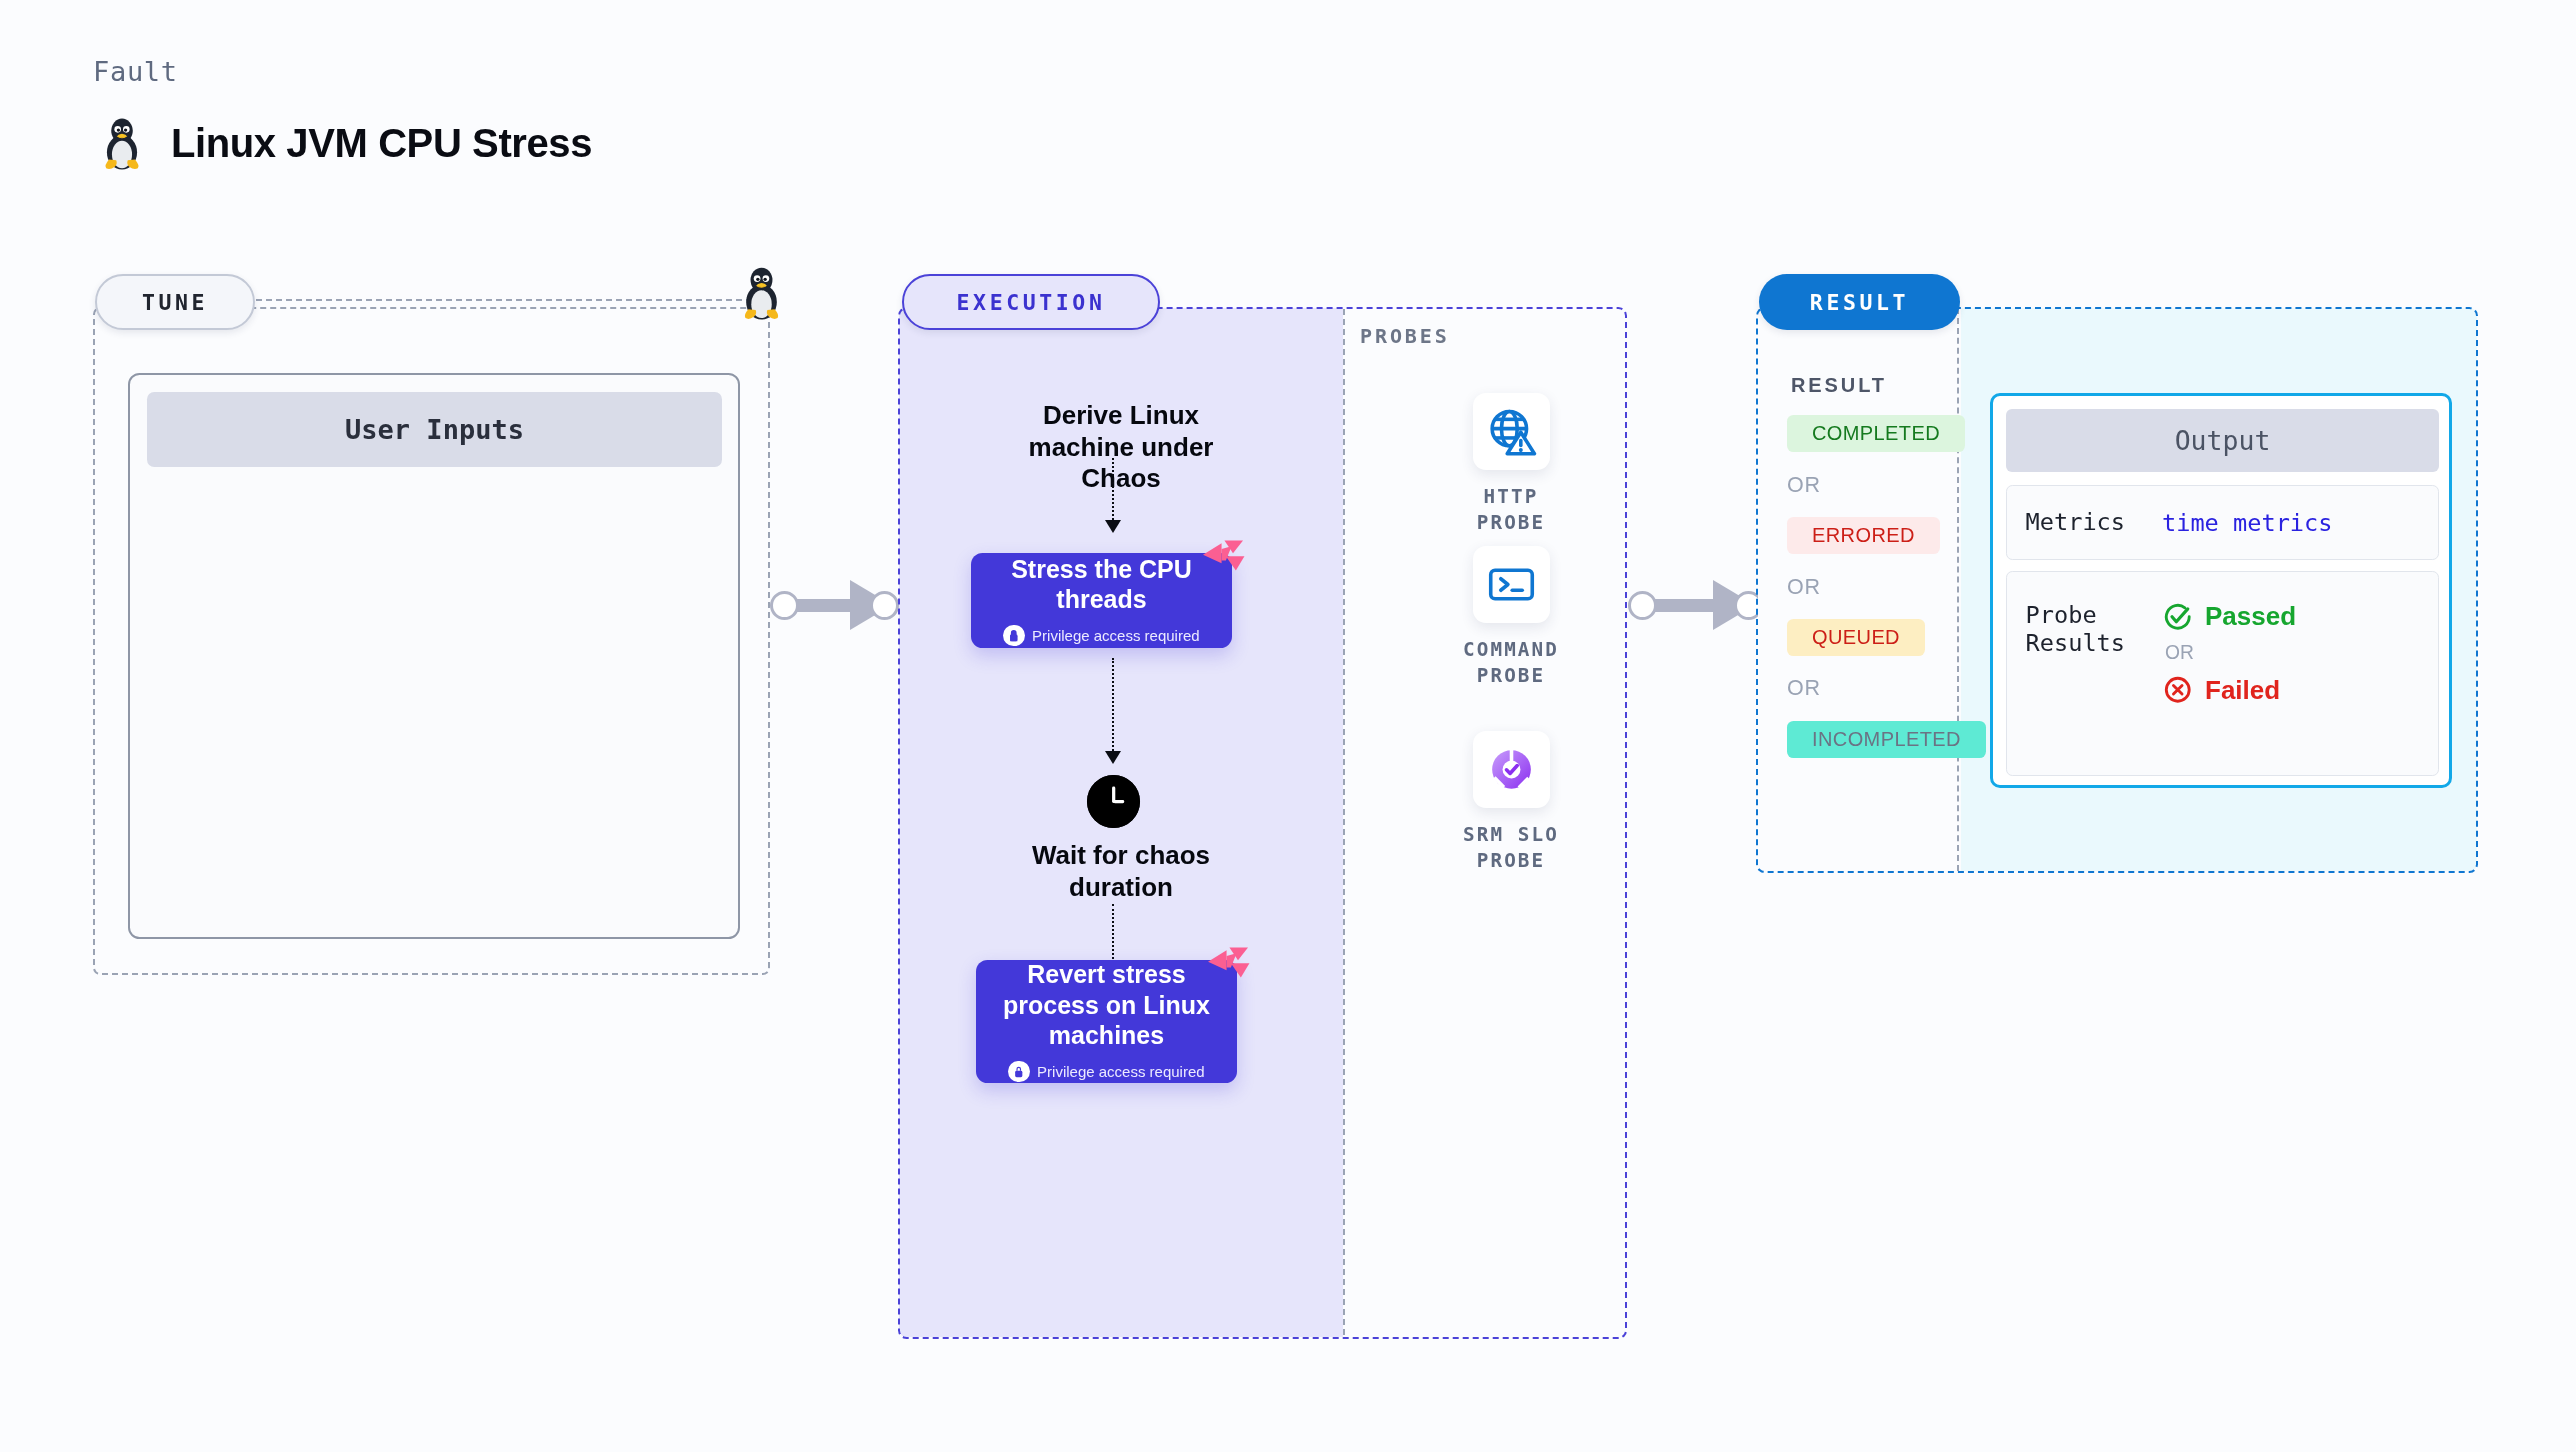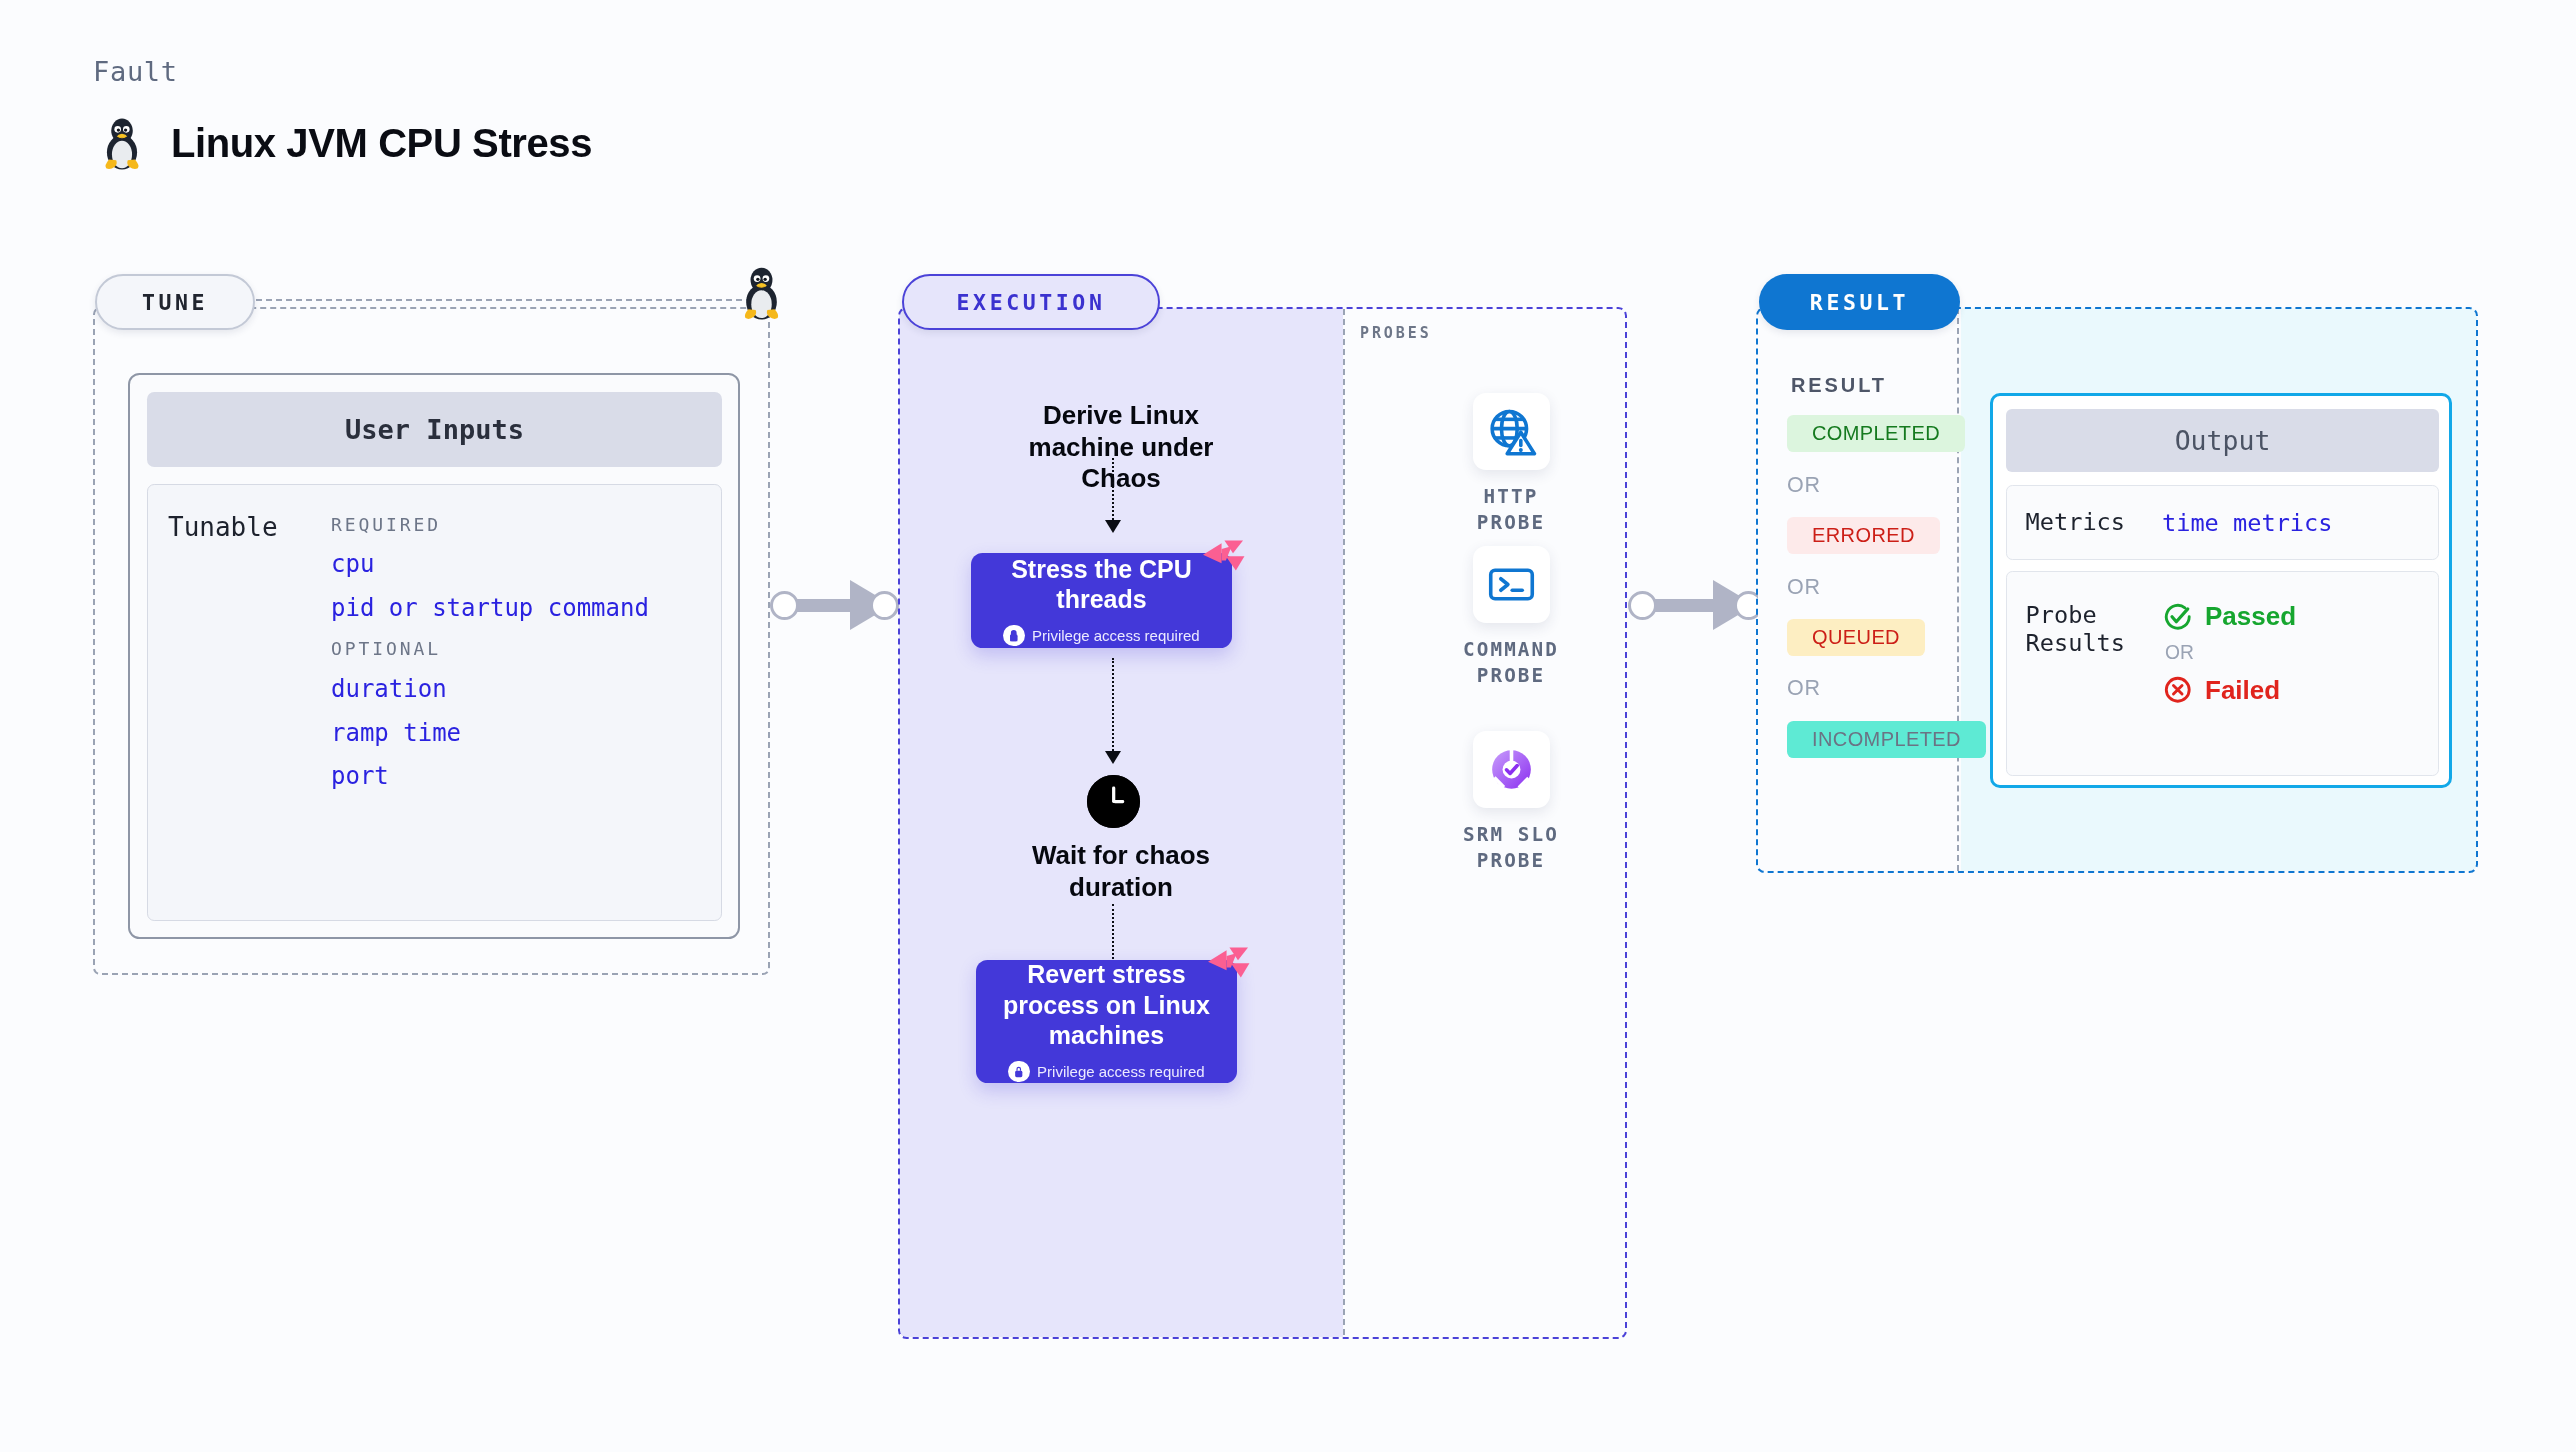--- a/index.html
+++ b/index.html
@@ -88,21 +88,21 @@
     position: absolute; left: 1343px; top: 309px; width: 0; height: 1026px;
     border-left: 2.1px dashed #9aa3b4;
   }
   #exec-pill {
     left: 902px; top: 274px; width: 258px; height: 56px;
     background: #e6e5fb; border: 2.9px solid #4b42d8; color: #3b32cf; font-size: 21.5px;
   }
   #probes-label {
     position: absolute; left: 1360px; top: 324px;
     font-family: "DejaVu Sans Mono", monospace;
-    font-size: 15px; color: #6d7688; letter-spacing: 2.9px; font-weight: 700;
+    font-size: 20px; color: #6d7688; letter-spacing: 2.9px; font-weight: 700;
   }
 
   .flow-text {
     position: absolute; text-align: center; font-weight: 700;
     color: #06080f; font-size: 26px; line-height: 1.22;
   }
   .node {
     position: absolute; background: #4338d9; border-radius: 11.5px;
     box-shadow: 0 7.2px 18.6px rgba(67,56,217,.22);
     display: flex; flex-direction: column; align-items: center; justify-content: center;
@@ -256,32 +256,20 @@
     <circle cx="27" cy="21" r="2.3" fill="#11151c"></circle>
       <circle cx="37" cy="21" r="2.3" fill="#11151c"></circle>
     <path d="M24 29 q8 7 16 0 q-8 4 -16 0z" fill="#f5b81b"></path>
     <path d="M32 26 q6 1 7 4 q-7 3 -14 0 q1 -3 7 -4z" fill="#f7c325"></path>
     <path d="M14 62 q-7 8 -4 12 q5 3 12 -2 q4 -4 2 -9z" fill="#f5b81b"></path>
     <path d="M50 62 q7 8 4 12 q-5 3 -12 -2 q-4 -4 -2 -9z" fill="#f5b81b"></path>
   </svg>
 
   <div class="card" id="userinputs-card">
     <div class="card-title">User Inputs</div>
-    <div id="userinputs-body">
-      <div class="tunable-label">Tunable</div>
-      <div class="tunable-col">
-        <div class="grp-head">REQUIRED</div>
-        <div class="tun-item">cpu</div>
-        <div class="tun-item">pid or startup command</div>
-        <div class="grp-head">OPTIONAL</div>
-        <div class="tun-item">duration</div>
-        <div class="tun-item">ramp time</div>
-        <div class="tun-item">port</div>
-      </div>
-    </div>
   </div>
 
   <div class="conn" style="left:770px; top:580px; width:129px;">
     <div class="bar" style="width:86px;"></div>
     <div class="head" style="left:80px;"></div>
     <div class="dotL"></div>
     <div class="dotR" style="left:100px;"></div>
   </div>
 
   <div id="exec-fill"></div>

